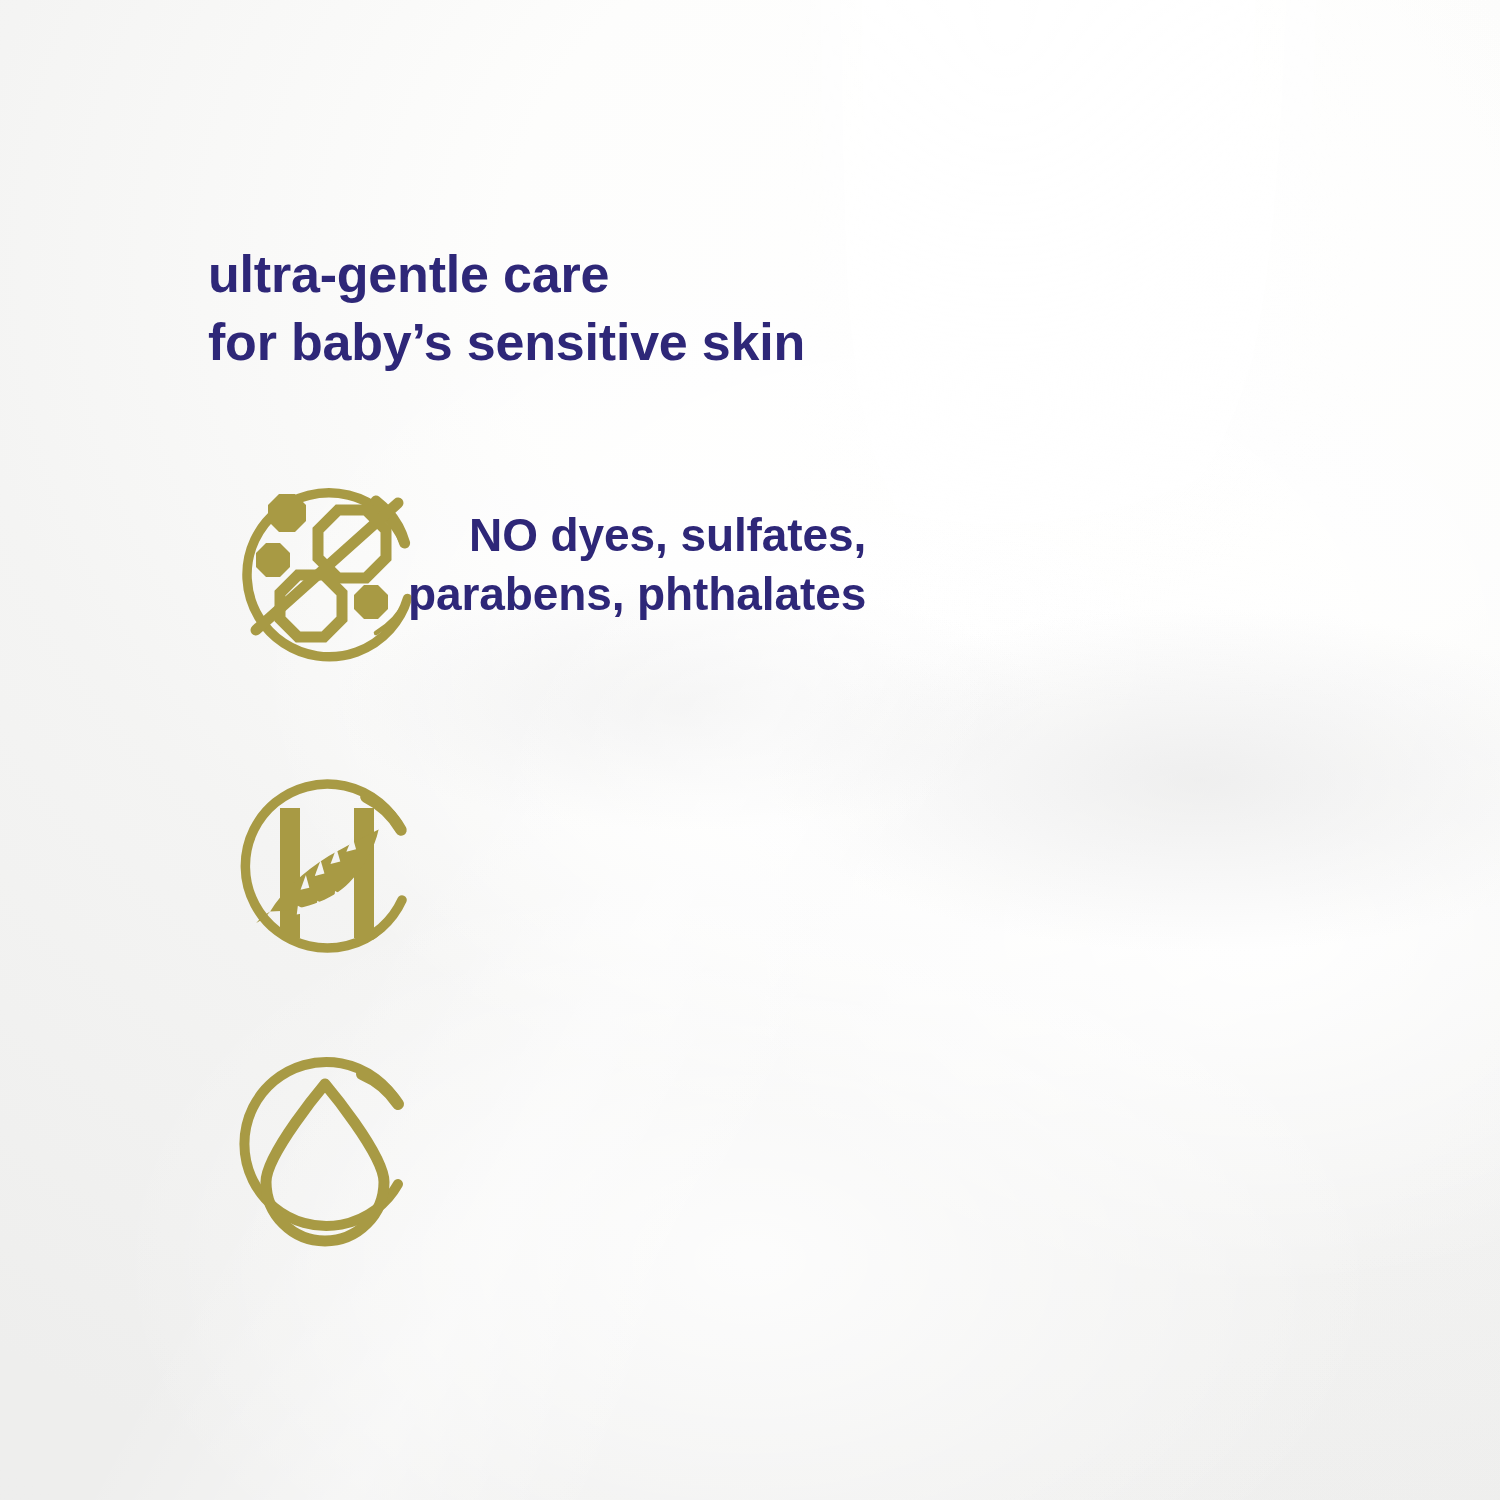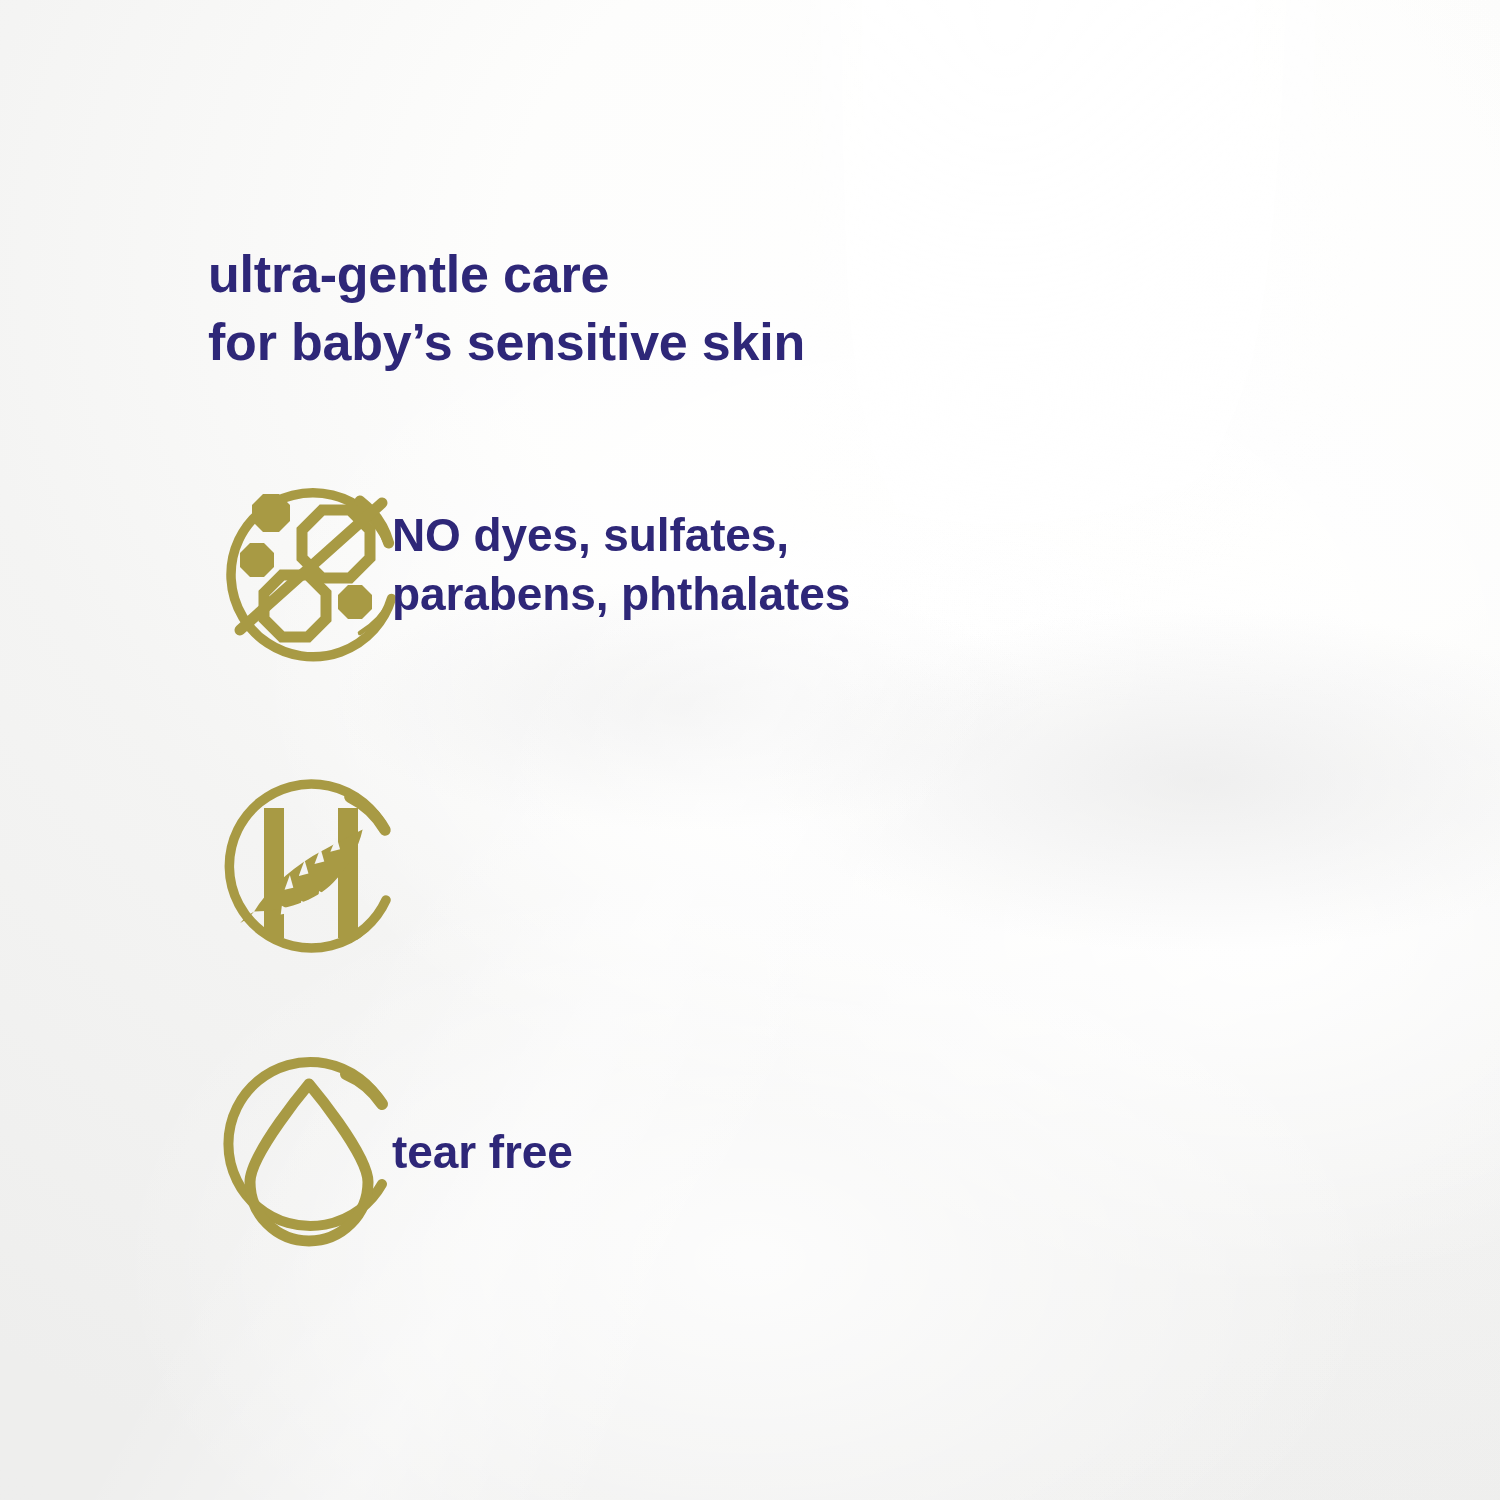--- a/index.html
+++ b/index.html
@@ -94,21 +94,22 @@
     position: absolute;
     left: 0;
     top: 0;
     width: 1500px;
   }
 
   .feature {
     position: absolute;
     display: flex;
     align-items: center;
-    left: 210px;
+    left: 226px;
+    text-align: right;
   }
   .feature-1 { top: 465px; }
   .feature-2 { top: 772px; }
   .feature-3 { top: 1052px; }
 
   .feature-icon {
     width: 200px;
     height: 200px;
     flex: 0 0 200px;
     display: block;
@@ -221,18 +222,17 @@
           <path d="M 172 52
                    A 82 82 0 0 0 136 22" fill="none" stroke="#a89a44" stroke-width="12" stroke-linecap="round"></path>
           <path d="M 172 132
                    A 82 82 0 0 1 140 168" fill="none" stroke="#a89a44" stroke-width="4" stroke-linecap="round"></path>
 
           <path d="M 99 32
                    C 99 32, 40 102, 40 130
                    A 59 59 0 0 0 158 130
                    C 158 102, 99 32, 99 32 Z" fill="none" stroke="#a89a44" stroke-width="11" stroke-linejoin="round"></path>
         </svg>
-        <div class="feature-label">tear free</div>
       </div>
 
     </div>
   </div>
 </div>
 
 </body></html>

